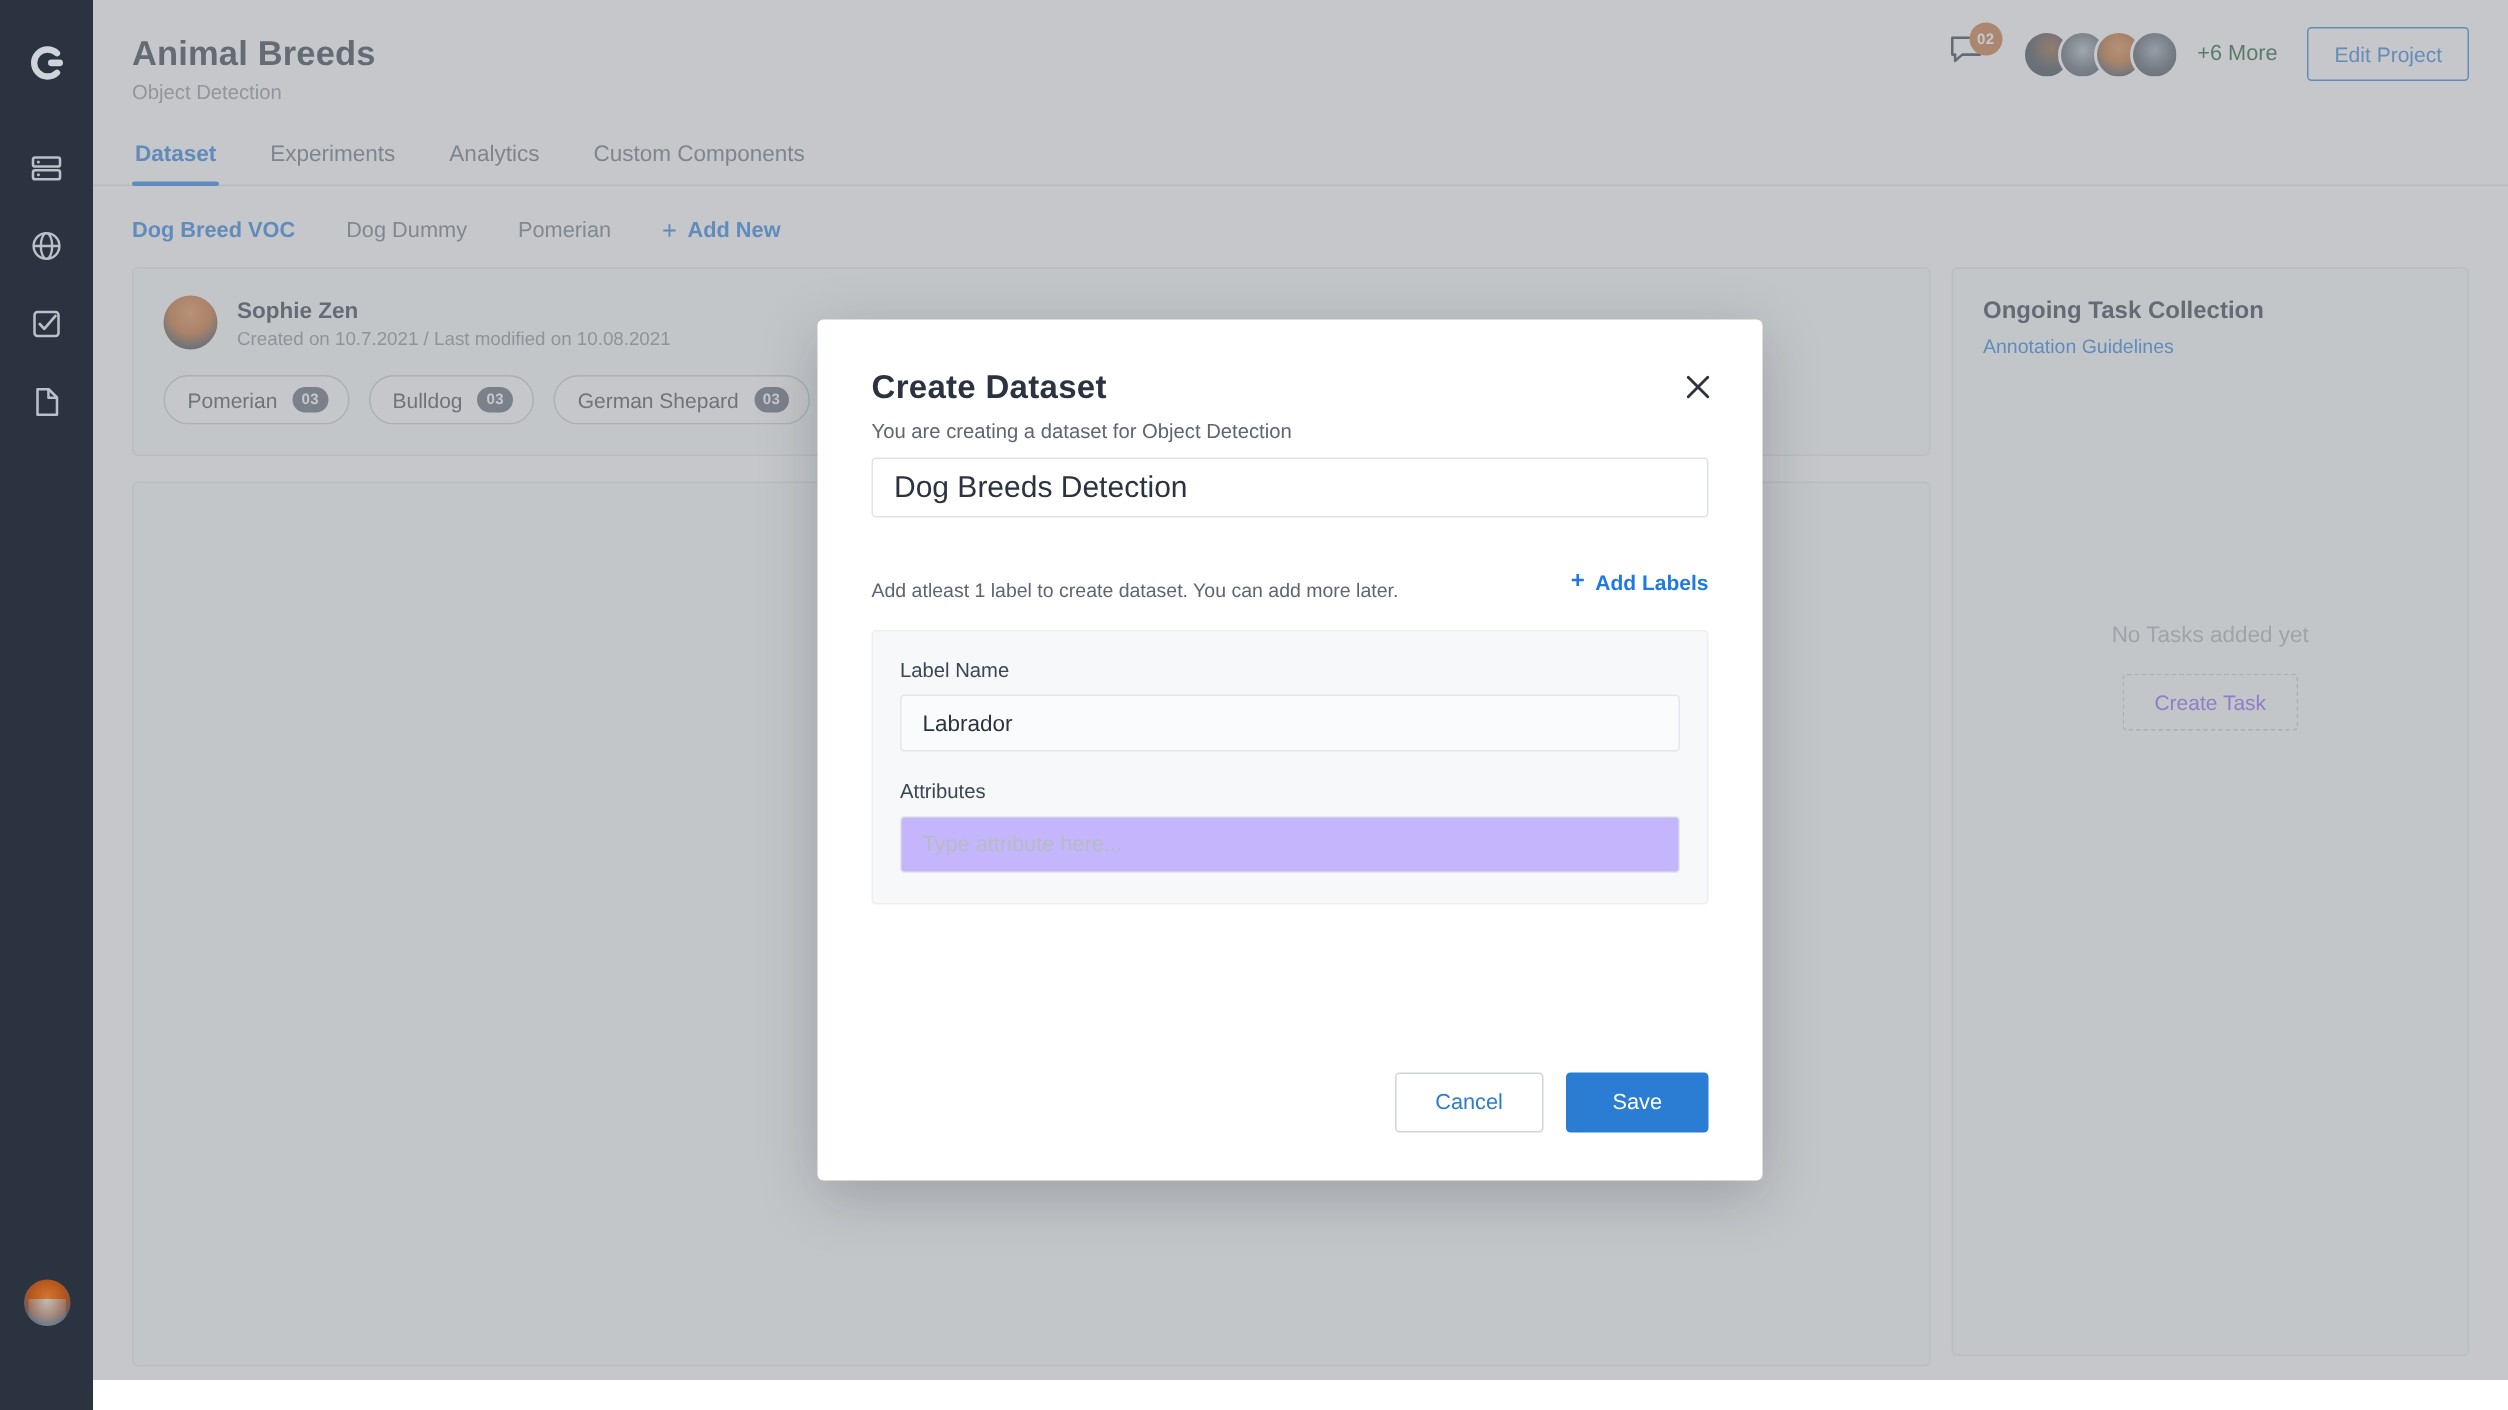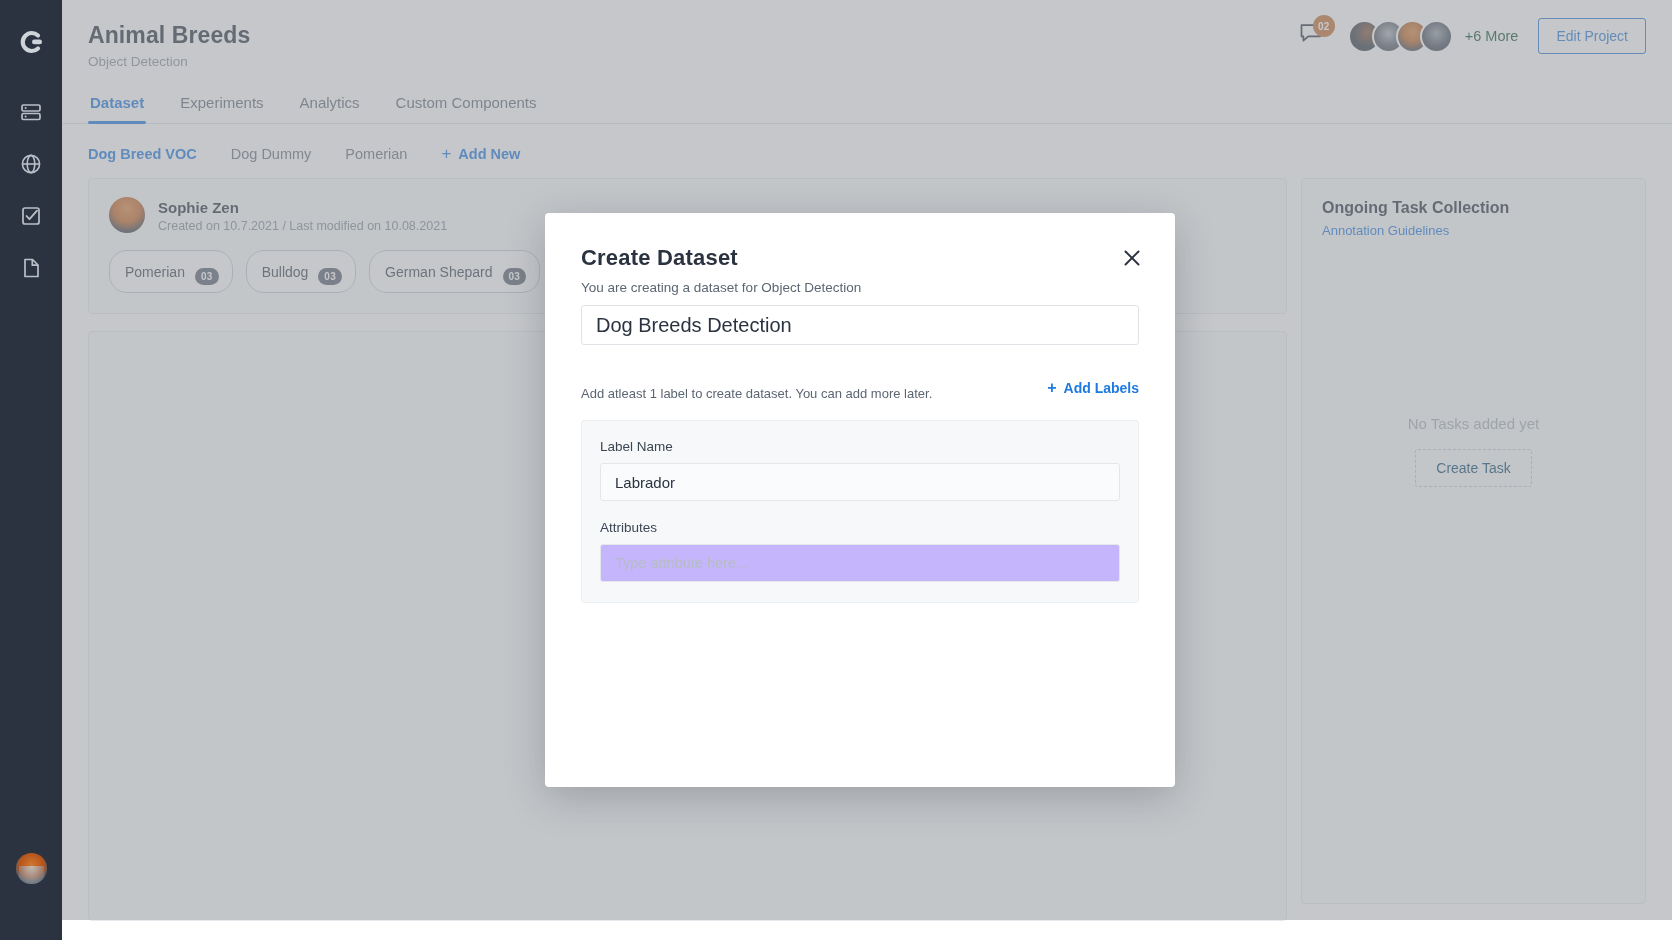--- a/index.html
+++ b/index.html
@@ -164,21 +164,21 @@
   .chips { display: flex; align-items: center; gap: 13px; margin-top: 17px; flex-wrap: nowrap; overflow: hidden; }
   .chip {
     display: inline-flex; align-items: center; gap: 10px;
     border: 1px solid #c7ccd3; border-radius: 18px;
     padding: 7px 13px 7px 15px;
     font-size: 14px; color: #3e4754; background: #fff;
     white-space: nowrap; cursor: pointer;
   }
   .chip .cnt {
     background: #5b6573; color: #fff; font-size: 10px; font-weight: 700;
-    border-radius: 10px; padding: 3px 6px; letter-spacing: .3px; margin-top: 10px;
+    border-radius: 10px; padding: 3px 6px; letter-spacing: .3px;
   }
   .viewall { font-size: 13.5px; color: #1f7ae0; cursor: pointer; white-space: nowrap; margin-left: 6px; }
 
   .empty-main {
     margin-top: 17px;
     border: 1px solid #e6e9ed; border-radius: 4px;
     background: #fbfcfd;
     height: 590px;
   }
 
@@ -188,21 +188,21 @@
   }
   .task-title { font-size: 16px; font-weight: 700; color: #2b3340; }
   .task-link { font-size: 13px; color: #1f7ae0; margin-top: 6px; cursor: pointer; }
   .task-empty {
     position: absolute; left: 0; right: 0; top: 236px;
     text-align: center;
   }
   .task-empty-txt { font-size: 15px; color: #aab1ba; }
   .create-task-btn {
     margin-top: 17px; display: inline-block;
-    border: 1px dashed #c3c9d1; color: #0c4a6e;
+    border: 1px dashed #c3c9d1; color: #8b5cf6;
     border-radius: 3px; padding: 10px 20px; font-size: 14px;
     background: transparent; cursor: pointer; font-family: inherit; text-align: right;
   }
 
   
   .modal {
     position: absolute;
     left: 545px; top: 213px;
     width: 630px; height: 574px;
     background: #ffffff;
@@ -439,15 +439,19 @@
       </div>
     </div>
 
     <div class="label-box">
       <div class="sublabel">Label Name</div>
       <input class="label-input" value="Labrador" style="">
       <div class="attr-label">Attributes</div>
       <input class="attr-input" placeholder="Type attribute here..." style="">
     </div>
 
+    <div class="modal-actions">
+      <button class="btn btn-cancel">Cancel</button>
+      <button class="btn btn-save">Save</button>
+    </div>
   </div>
 
 </div>
 
 </body></html>

